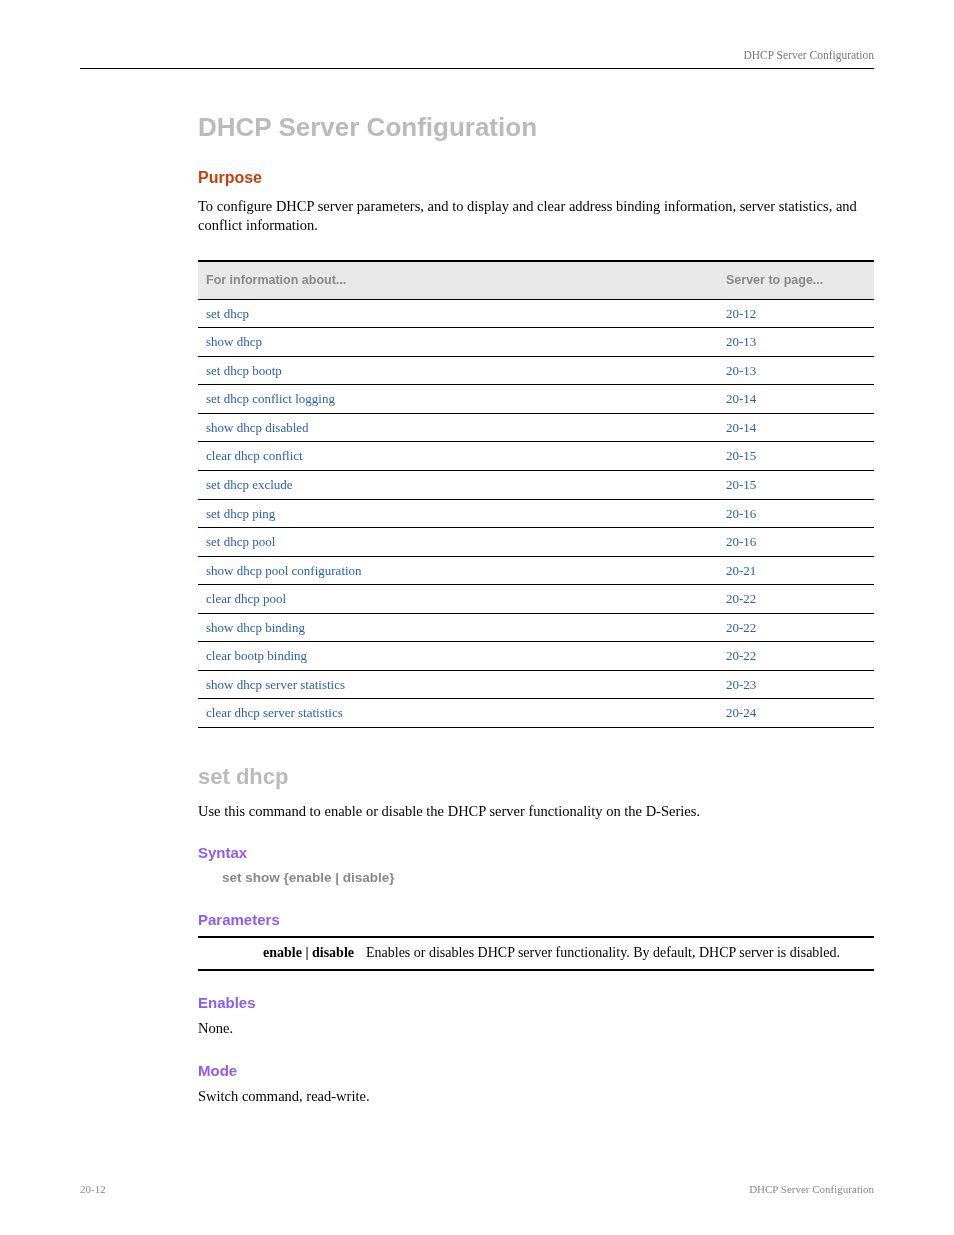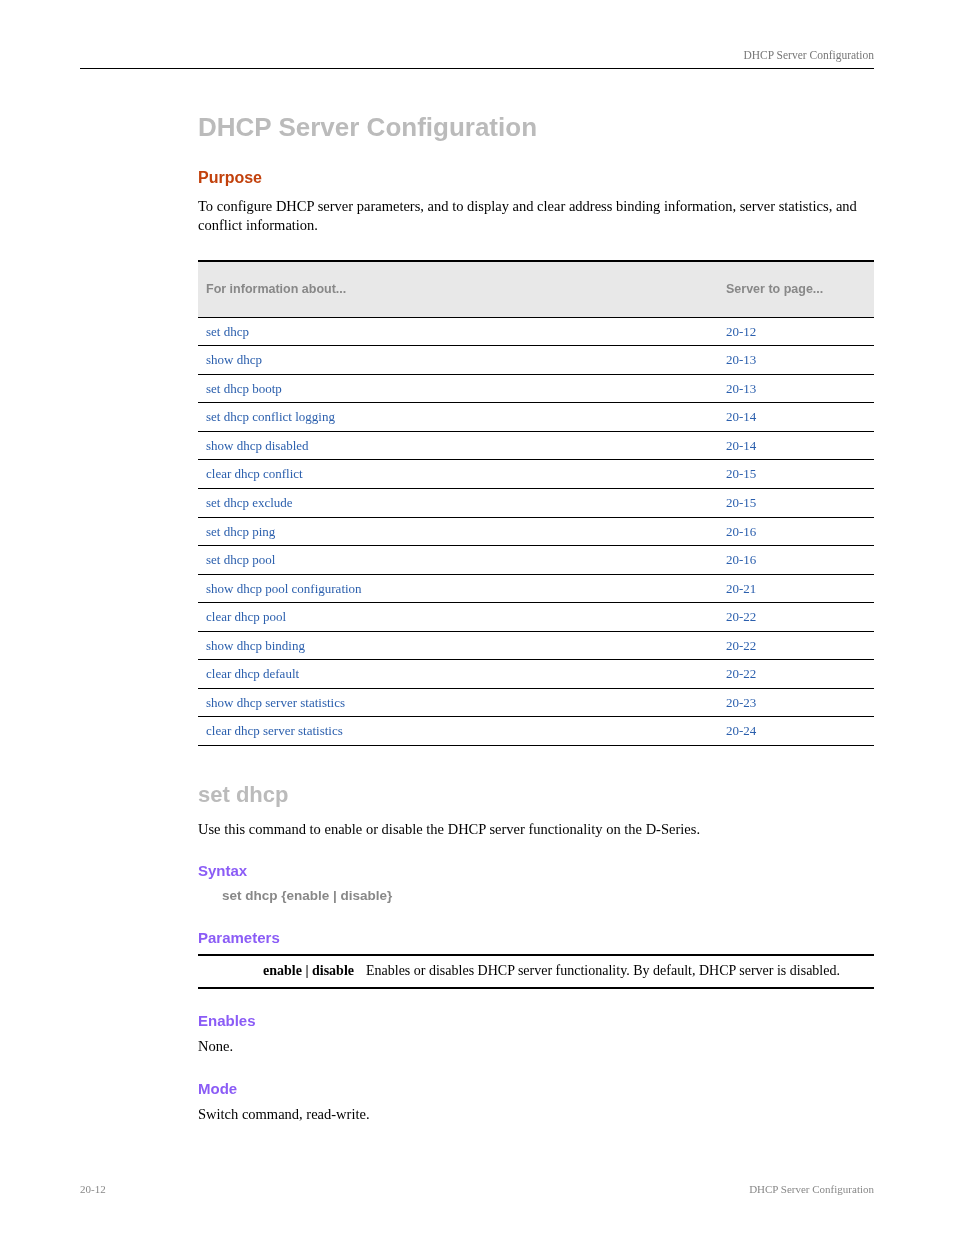--- a/index.html
+++ b/index.html
@@ -61,21 +61,21 @@
     margin-bottom: 8px;
   }
   table.cmd {
     width: 100%;
     border-collapse: collapse;
     font-size: 13px;
   }
   table.cmd thead th {
     background: #e8e8e8;
     text-align: left;
-    padding: 19px 8px;
+    padding: 10px 8px;
     border-top: 2px solid #000;
     border-bottom: 1px solid #000;
     font-family: Arial, Helvetica, sans-serif;
     font-weight: bold;
     color: #888;
     font-size: 12.5px;
   }
   table.cmd tbody td {
     padding: 5px 8px;
     border-bottom: 1px solid #000;
@@ -198,39 +198,39 @@
         </tr>
         <tr>
           <td><a href="#">clear dhcp pool</a></td>
           <td class="ref"><a href="#">20-22</a></td>
         </tr>
         <tr>
           <td><a href="#">show dhcp binding</a></td>
           <td class="ref"><a href="#">20-22</a></td>
         </tr>
         <tr>
-          <td><a href="#">clear dhcp default</a></td>
+          <td><a href="#">clear bootp binding</a></td>
           <td class="ref"><a href="#">20-22</a></td>
         </tr>
         <tr>
           <td><a href="#">show dhcp server statistics</a></td>
           <td class="ref"><a href="#">20-23</a></td>
         </tr>
         <tr>
           <td><a href="#">clear dhcp server statistics</a></td>
           <td class="ref"><a href="#">20-24</a></td>
         </tr>
       </tbody>
   </table>
 
   <div class="section-heading">set dhcp</div>
   <div>Use this command to enable or disable the DHCP server functionality on the D-Series.</div>
 
   <div class="sub-h">Syntax</div>
-  <div class="syntax">set dhcp {enable | disable}</div>
+  <div class="syntax">set show {enable | disable}</div>
 
   <div class="sub-h">Parameters</div>
   <table class="params">
     <tbody id="params-tbody">
         <tr>
           <td class="pname">enable | disable</td>
           <td>Enables or disables DHCP server functionality. By default, DHCP server is disabled.</td>
         </tr>
       </tbody>
   </table>

